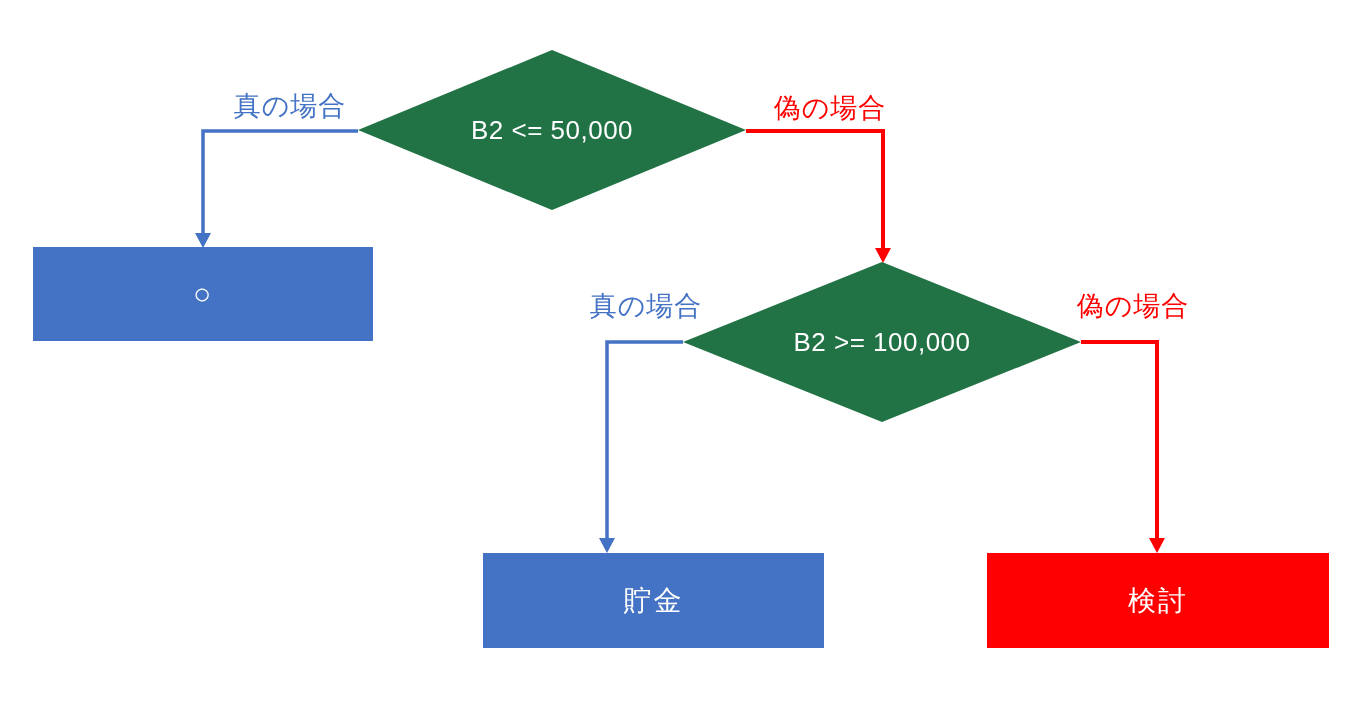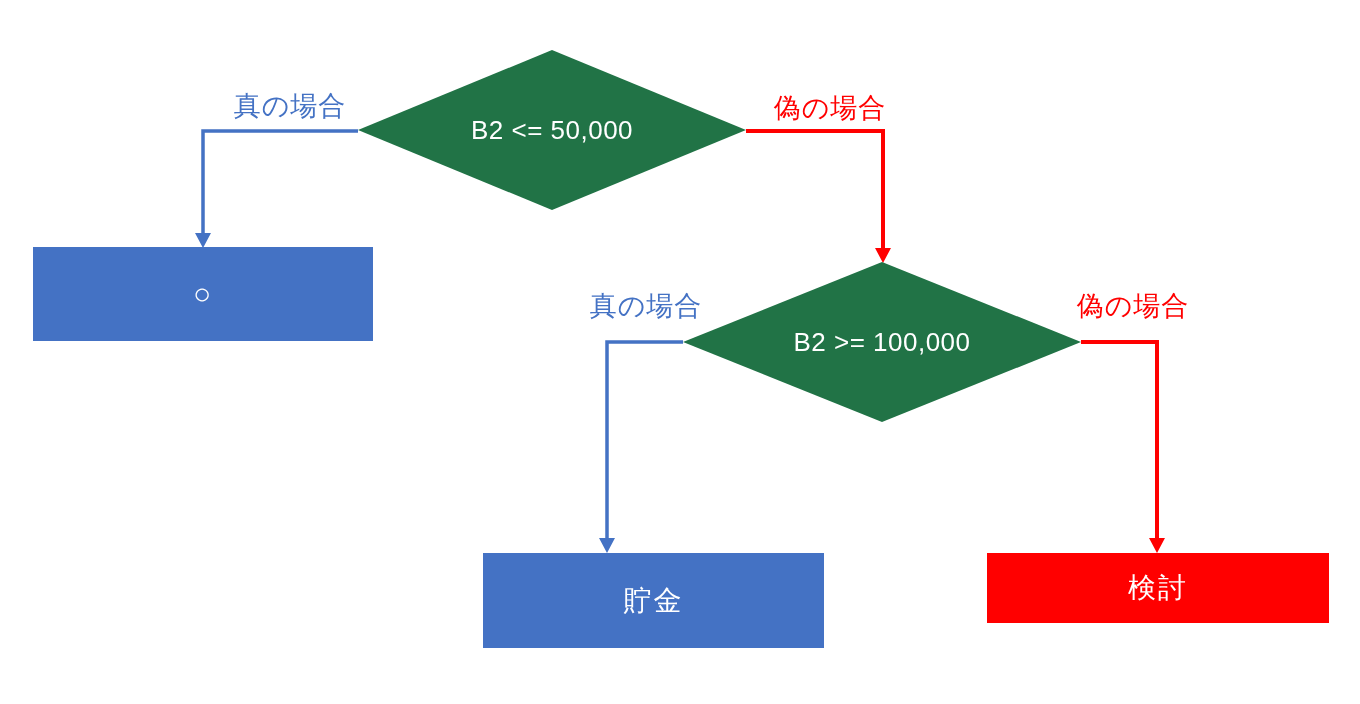--- a/index.html
+++ b/index.html
@@ -48,21 +48,21 @@
     letter-spacing: 0.5px;
   }
   .rect-blue { background: var(--result-blue-fill, #4472C4); font-size: 28px; letter-spacing: 2px; }
   .rect-red  { background: var(--result-red-fill, #FF0000);  font-size: 28px; letter-spacing: 2px; }
 
   .d1 { left: 358px; top: 50px;  width: 388px; height: 160px; }
   .d2 { left: 683px; top: 262px; width: 398px; height: 160px; }
 
   .r1 { left: 33px;  top: 247px; width: 340px; height: 94px; font-size: 30px; }
   .r2 { left: 435px; top: 553px; width: 341px; height: 95px; margin-left: 48px; }
-  .r3 { left: 987px; top: 553px; width: 342px; height: 70px; }
+  .r3 { left: 987px; top: 553px; width: 342px; height: 95px; }
 
   .branch-label {
     position: absolute;
     transform: translateX(-50%);
     white-space: nowrap;
     font-size: 27px;
     font-weight: normal;
     letter-spacing: 1px;
   }
   .branch-label.blue { color: var(--true-branch, #4472C4); }

